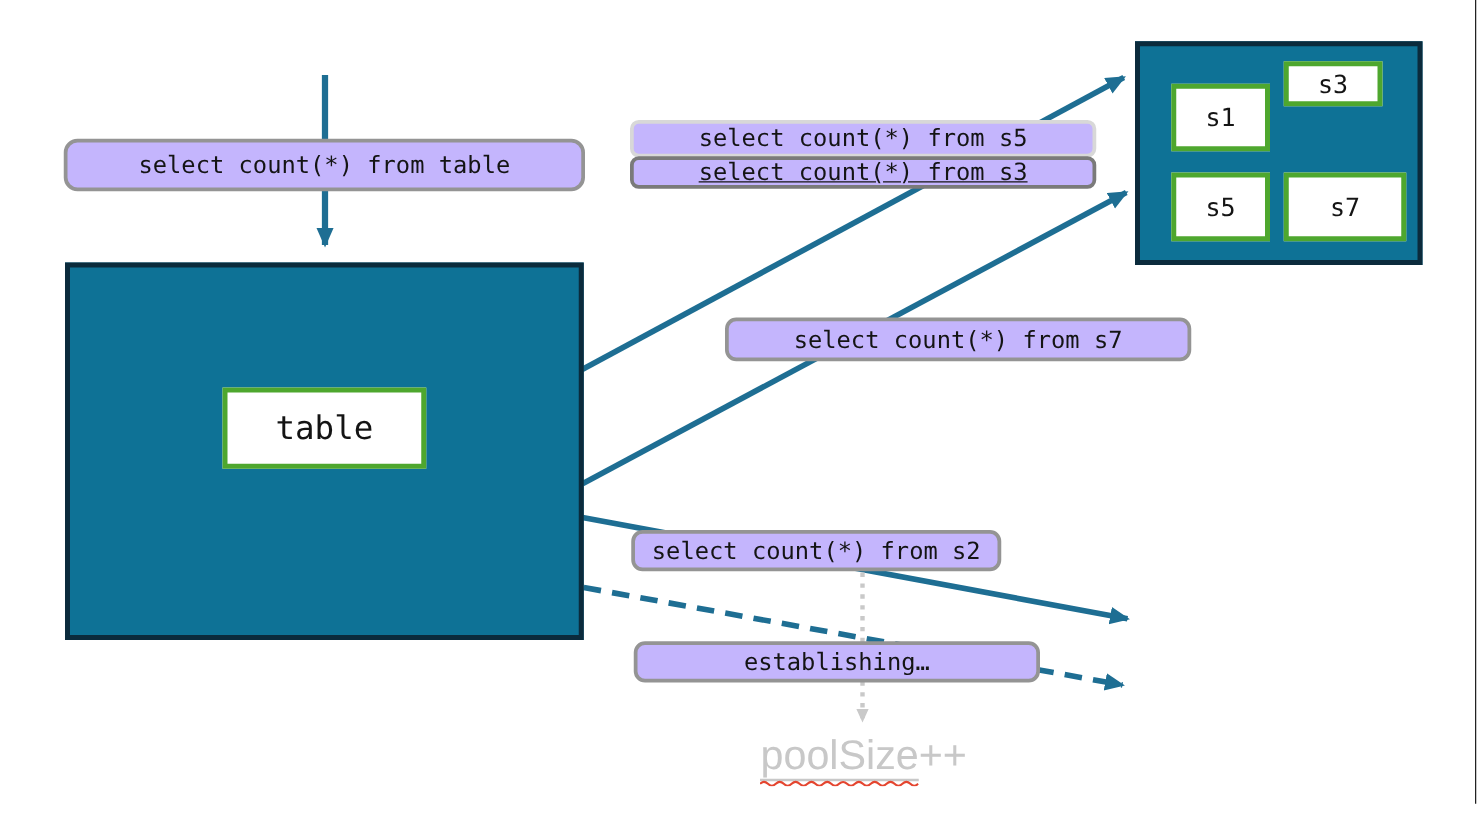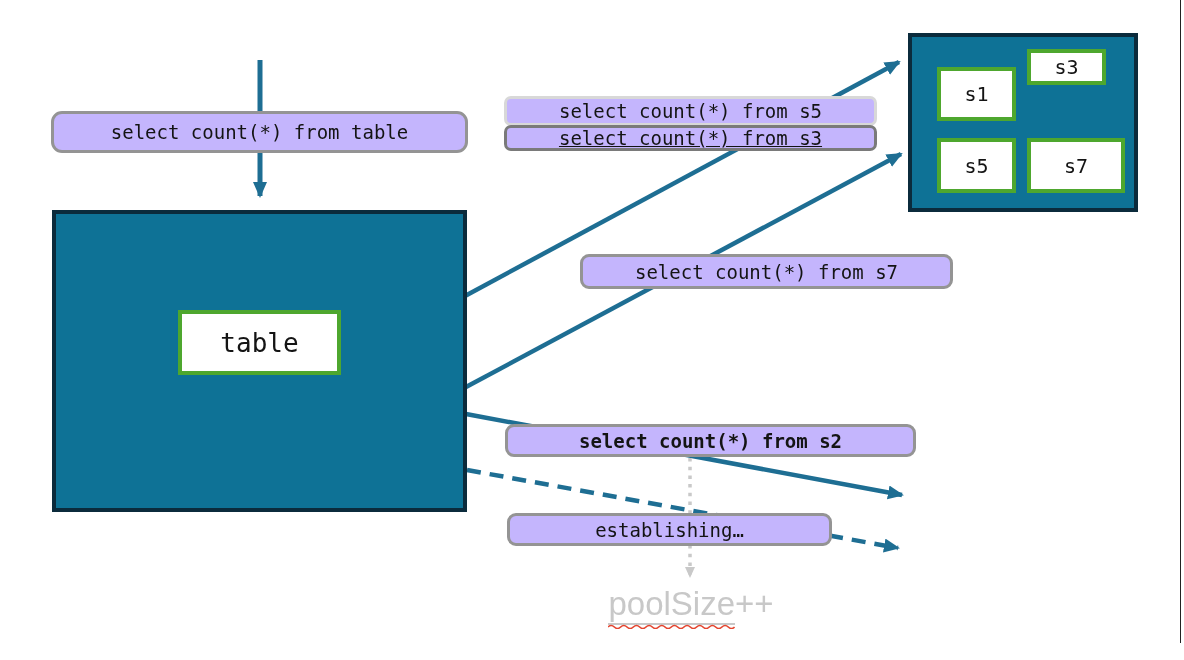--- a/index.html
+++ b/index.html
@@ -108,21 +108,21 @@
   </div>
 
   <div class="query-label dark" style="left:504px;top:125px;width:373px;height:26px;z-index:5;text-decoration:underline;">
     <span>select count(*) from s3</span>
   </div>
 
   <div class="query-label" style="left:580px;top:254px;width:373px;height:35px;">
     <span>select count(*) from s7</span>
   </div>
 
-  <div class="query-label" style="left:505px;top:424px;width:411px;height:33px;font-weight:bold;">
+  <div class="query-label" style="left:505px;top:424px;width:296px;height:33px;">
     <span>select count(*) from s2</span>
   </div>
 
   <div class="query-label" style="left:507px;top:513px;width:325px;height:33px;">
     <span>establishing…</span>
   </div>
 
   <div class="pool-note">
     <span class="pool-word">
       <span>poolSize</span>

